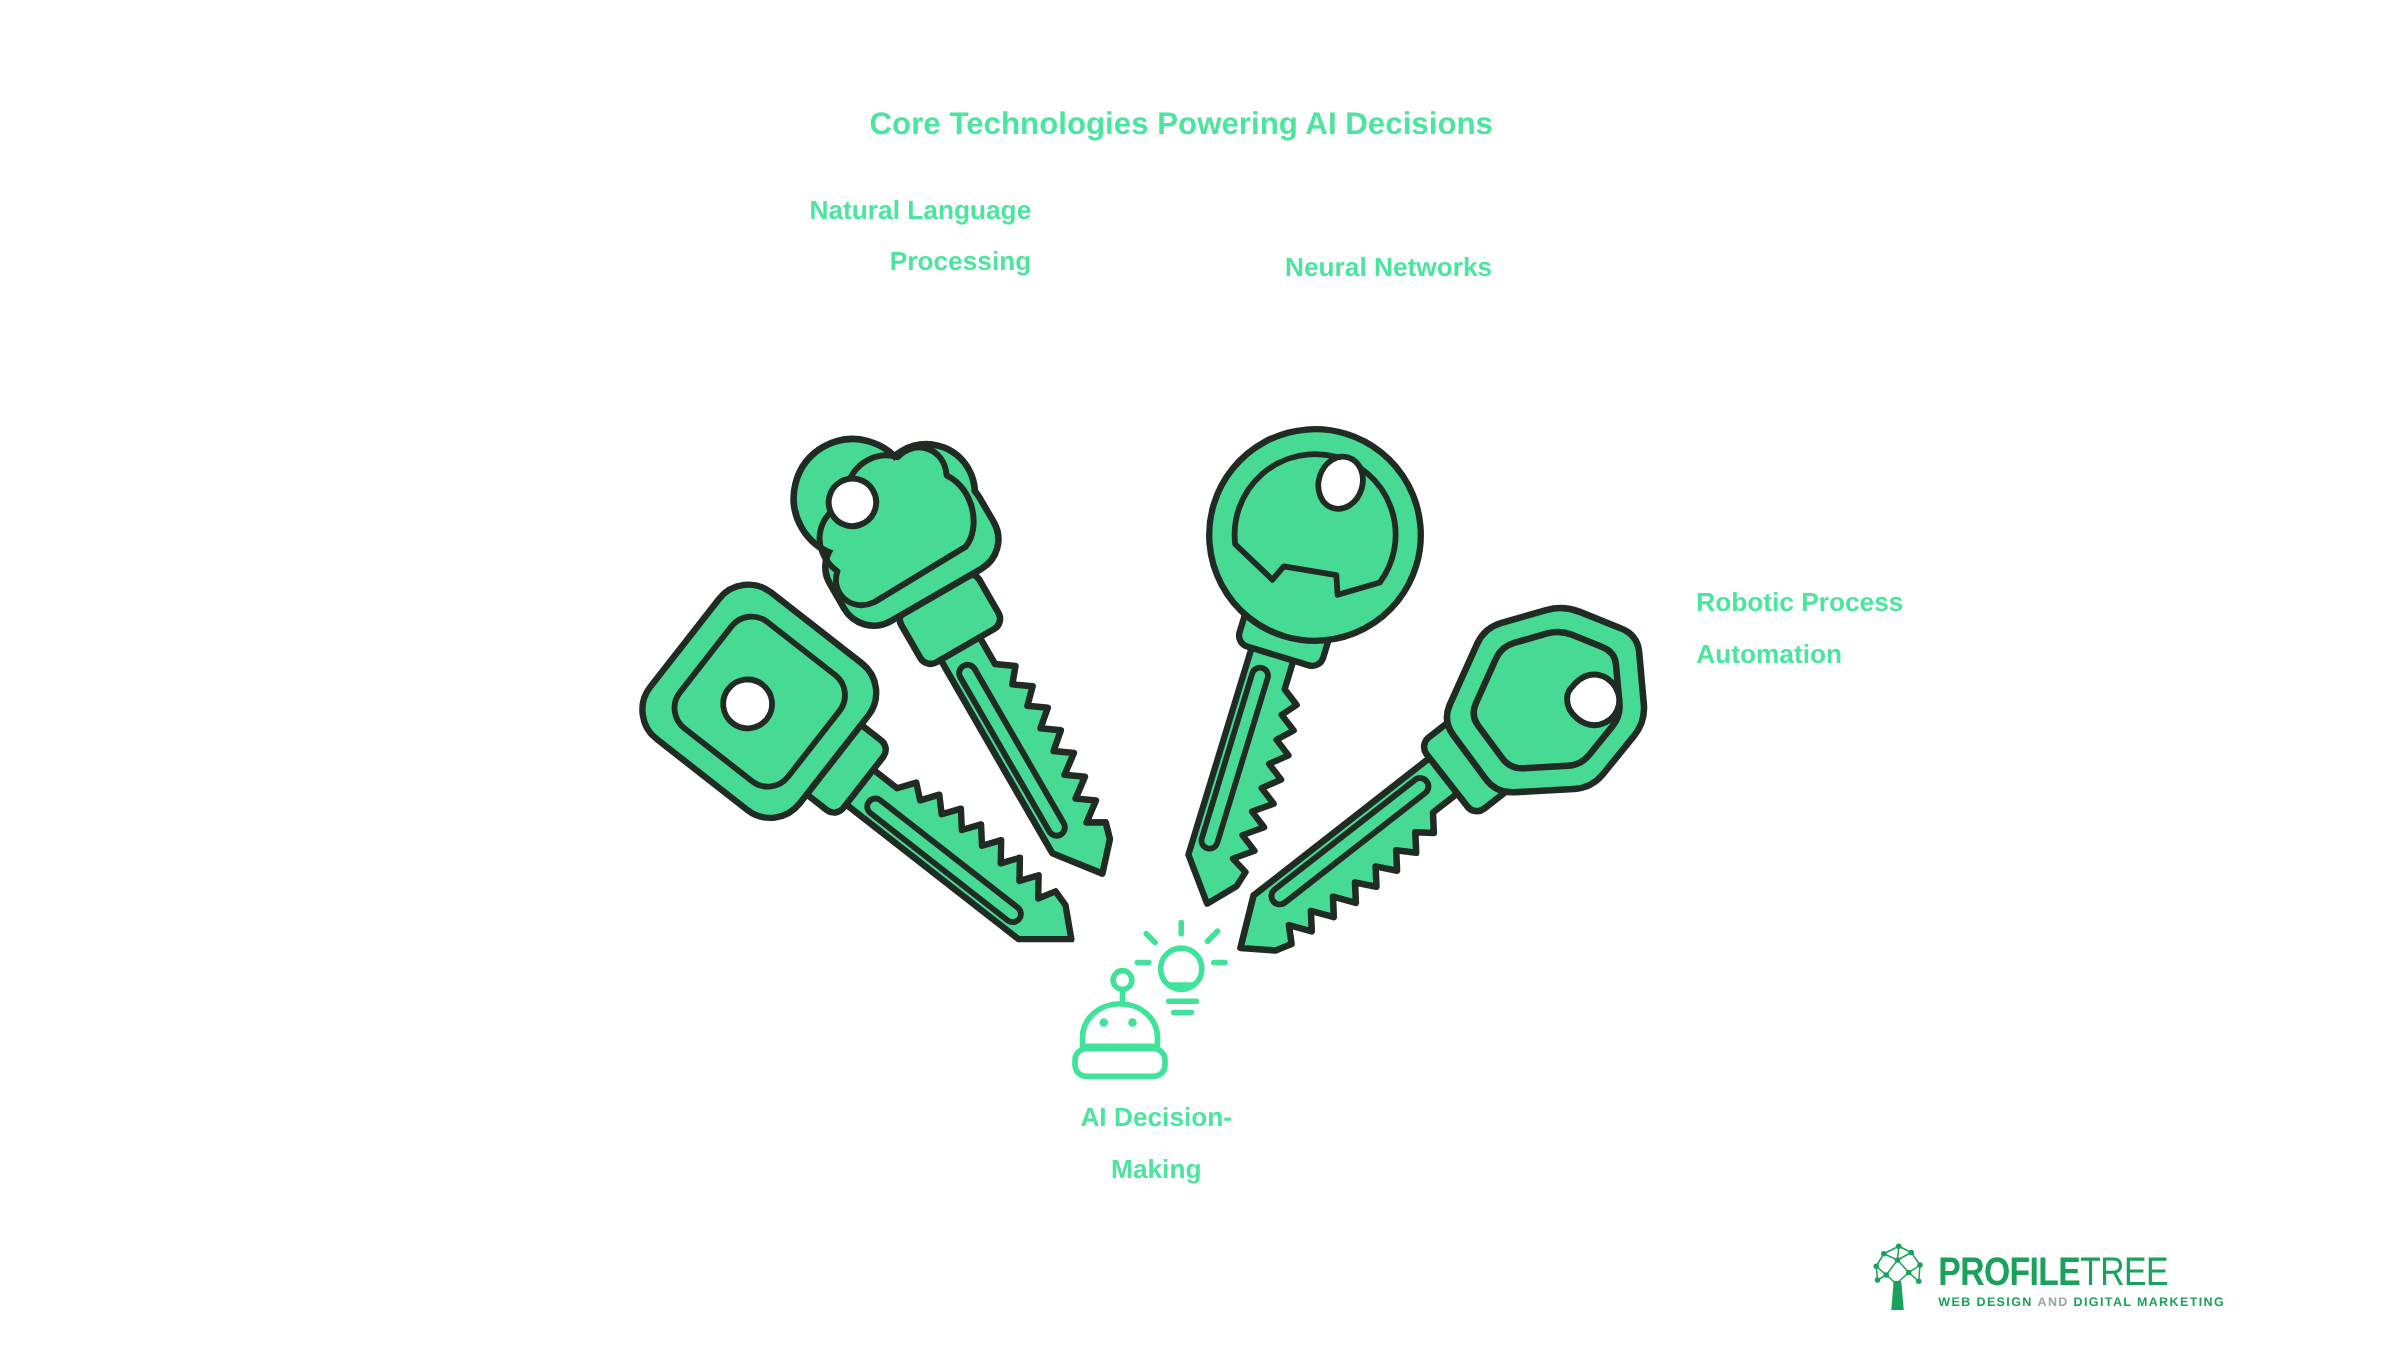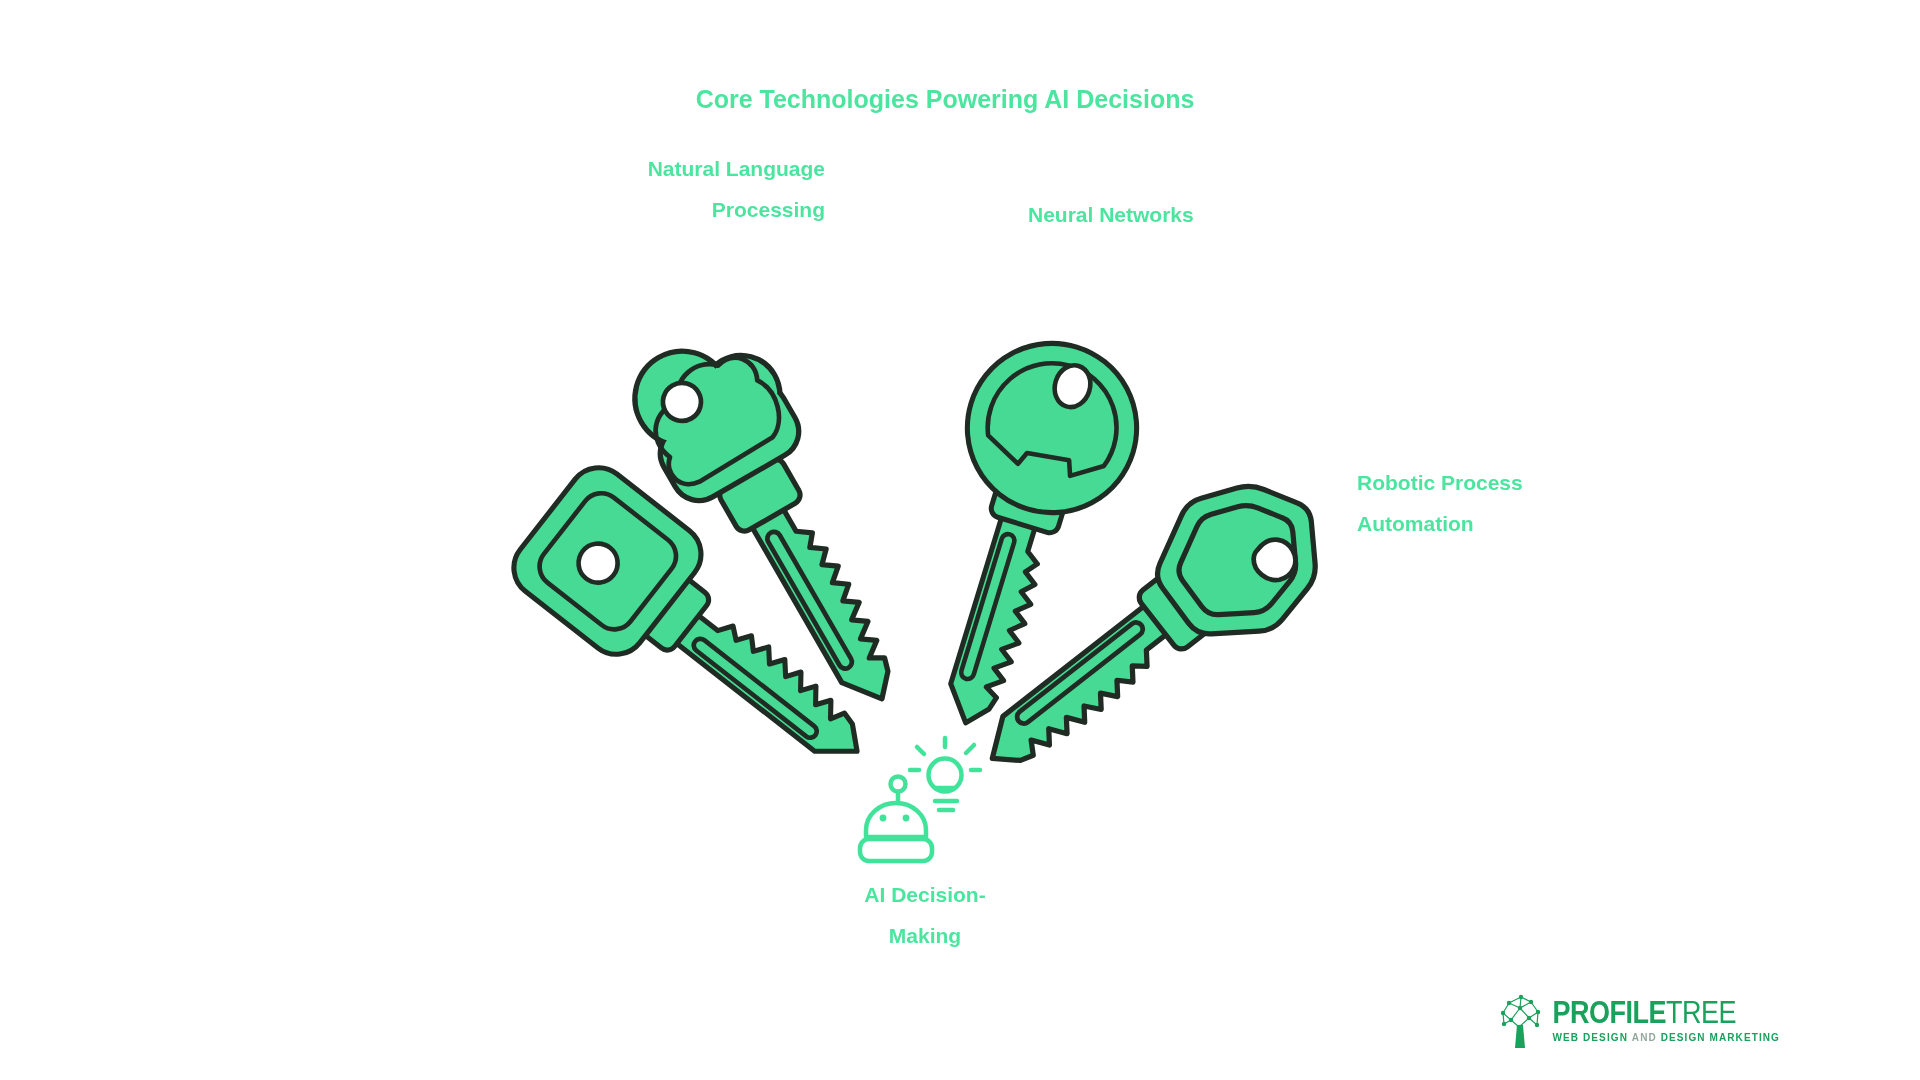--- a/index.html
+++ b/index.html
@@ -32,21 +32,21 @@
   #label-ai{left:925px;top:874px;transform:translateX(-50%);text-align:center;}
   #keys-svg{position:absolute;left:0;top:0;width:1920px;height:1080px;}
   #robot-svg{position:absolute;left:853px;top:726px;width:140px;height:140px;}
   .key-fill-shape{fill:var(--key-fill);stroke:var(--key-outline);stroke-width:5.5;stroke-linejoin:round;}
   .key-line{fill:none;stroke:var(--key-outline);stroke-width:5;stroke-linejoin:round;stroke-linecap:round;}
   .key-hole{fill:#ffffff;stroke:var(--key-outline);stroke-width:5;}
   .cloud-o{fill:var(--key-fill);stroke:var(--key-outline);stroke-width:11;stroke-linejoin:round;}
   .cloud-f{fill:var(--key-fill);}
   .icon-line{fill:none;stroke:var(--icon-stroke);stroke-width:4.5;stroke-linecap:round;stroke-linejoin:round;}
   .icon-dot{fill:var(--icon-stroke);}
-  .logo{position:absolute;right:140px;bottom:32px;display:flex;align-items:center;gap:9px;}
+  .logo{position:absolute;right:140px;bottom:32px;display:flex;align-items:flex-end;gap:9px;}
   .logo-tree{flex:0 0 auto;}
   .logo-brand{font-size:27px;line-height:27px;color:var(--logo-green);letter-spacing:-0.5px;white-space:nowrap;transform:scaleY(1.18);transform-origin:top left;}
   .logo-brand .b1{font-weight:bold;}
   .logo-brand .b2{font-weight:normal;}
   .logo-tag{margin-top:8px;font-size:10px;letter-spacing:1.1px;color:var(--logo-green);white-space:nowrap;}
   .logo-tag .seg{font-weight:bold;color:var(--logo-green);}
   .logo-tag .and{font-weight:bold;color:var(--logo-and);}
 </style>
 </head>
 <body>
@@ -158,17 +158,17 @@
         <circle cx="13" cy="28" r="2.2"></circle>
           <circle cx="31" cy="26" r="2.2"></circle>
           <circle cx="21" cy="35" r="2.2"></circle>
         <circle cx="39" cy="33" r="2.2"></circle>
           <circle cx="6" cy="32" r="2.2"></circle>
         <path d="M19 33 L25 33 L27 56 L17 56 Z"></path>
       </g>
     </svg>
     <div class="logo-text">
       <div class="logo-brand"><span class="b1">PROFILE</span><span class="b2">TREE</span></div>
-      <div class="logo-tag"><span class="seg">WEB DESIGN</span> <span class="and">AND</span> <span class="seg">DESIGN MARKETING</span></div>
+      <div class="logo-tag"><span class="seg">WEB DESIGN</span> <span class="and">AND</span> <span class="seg">DIGITAL MARKETING</span></div>
     </div>
   </div>
 
 </div>
 
 </body></html>

